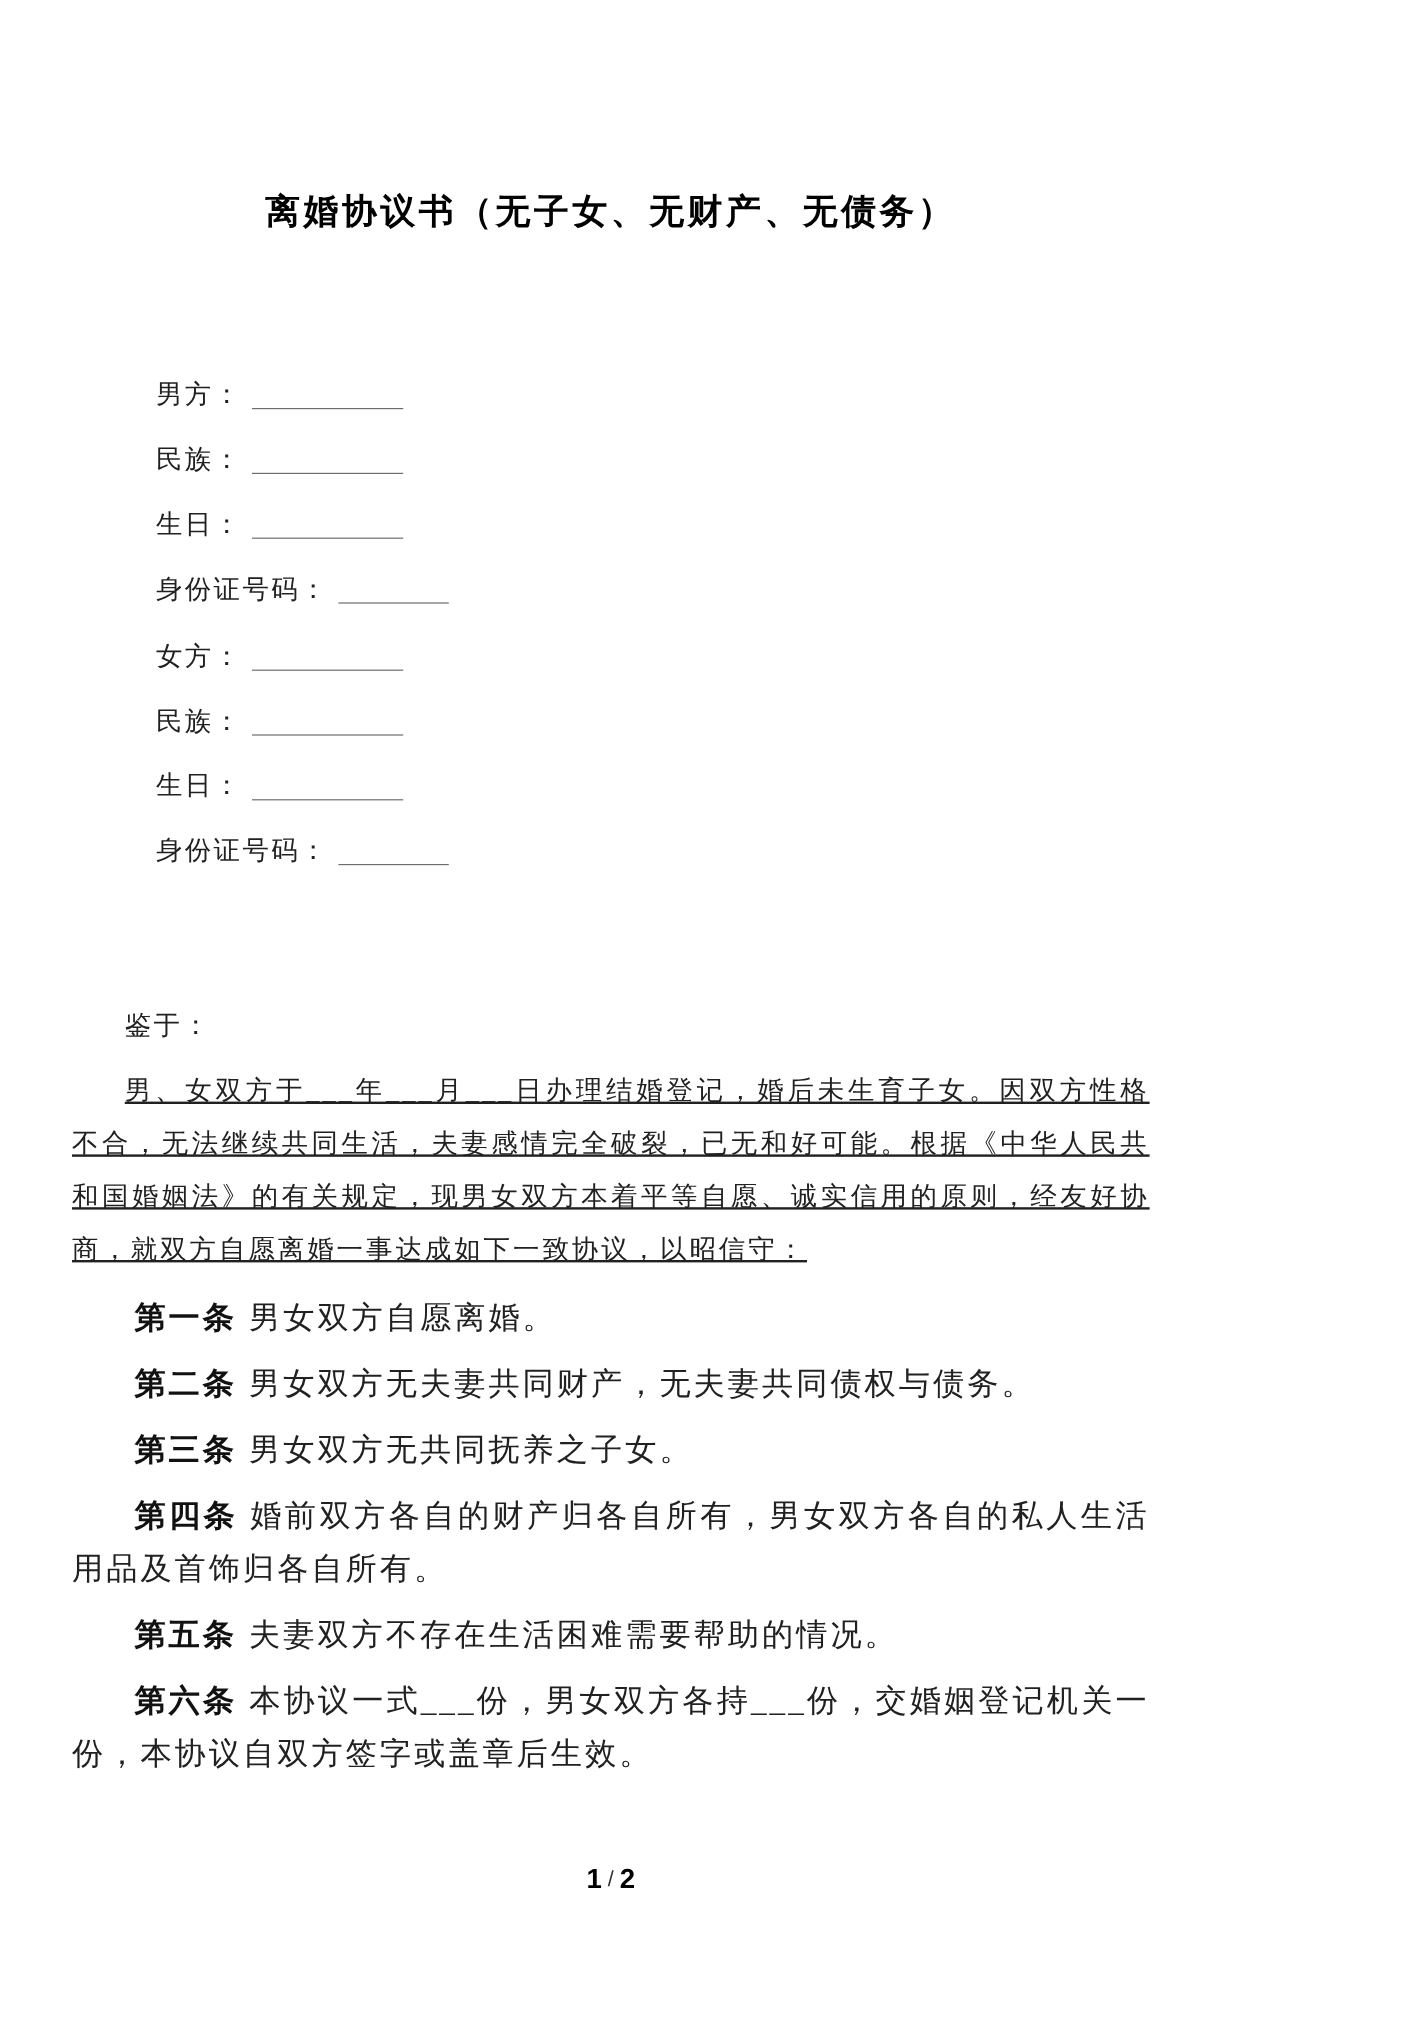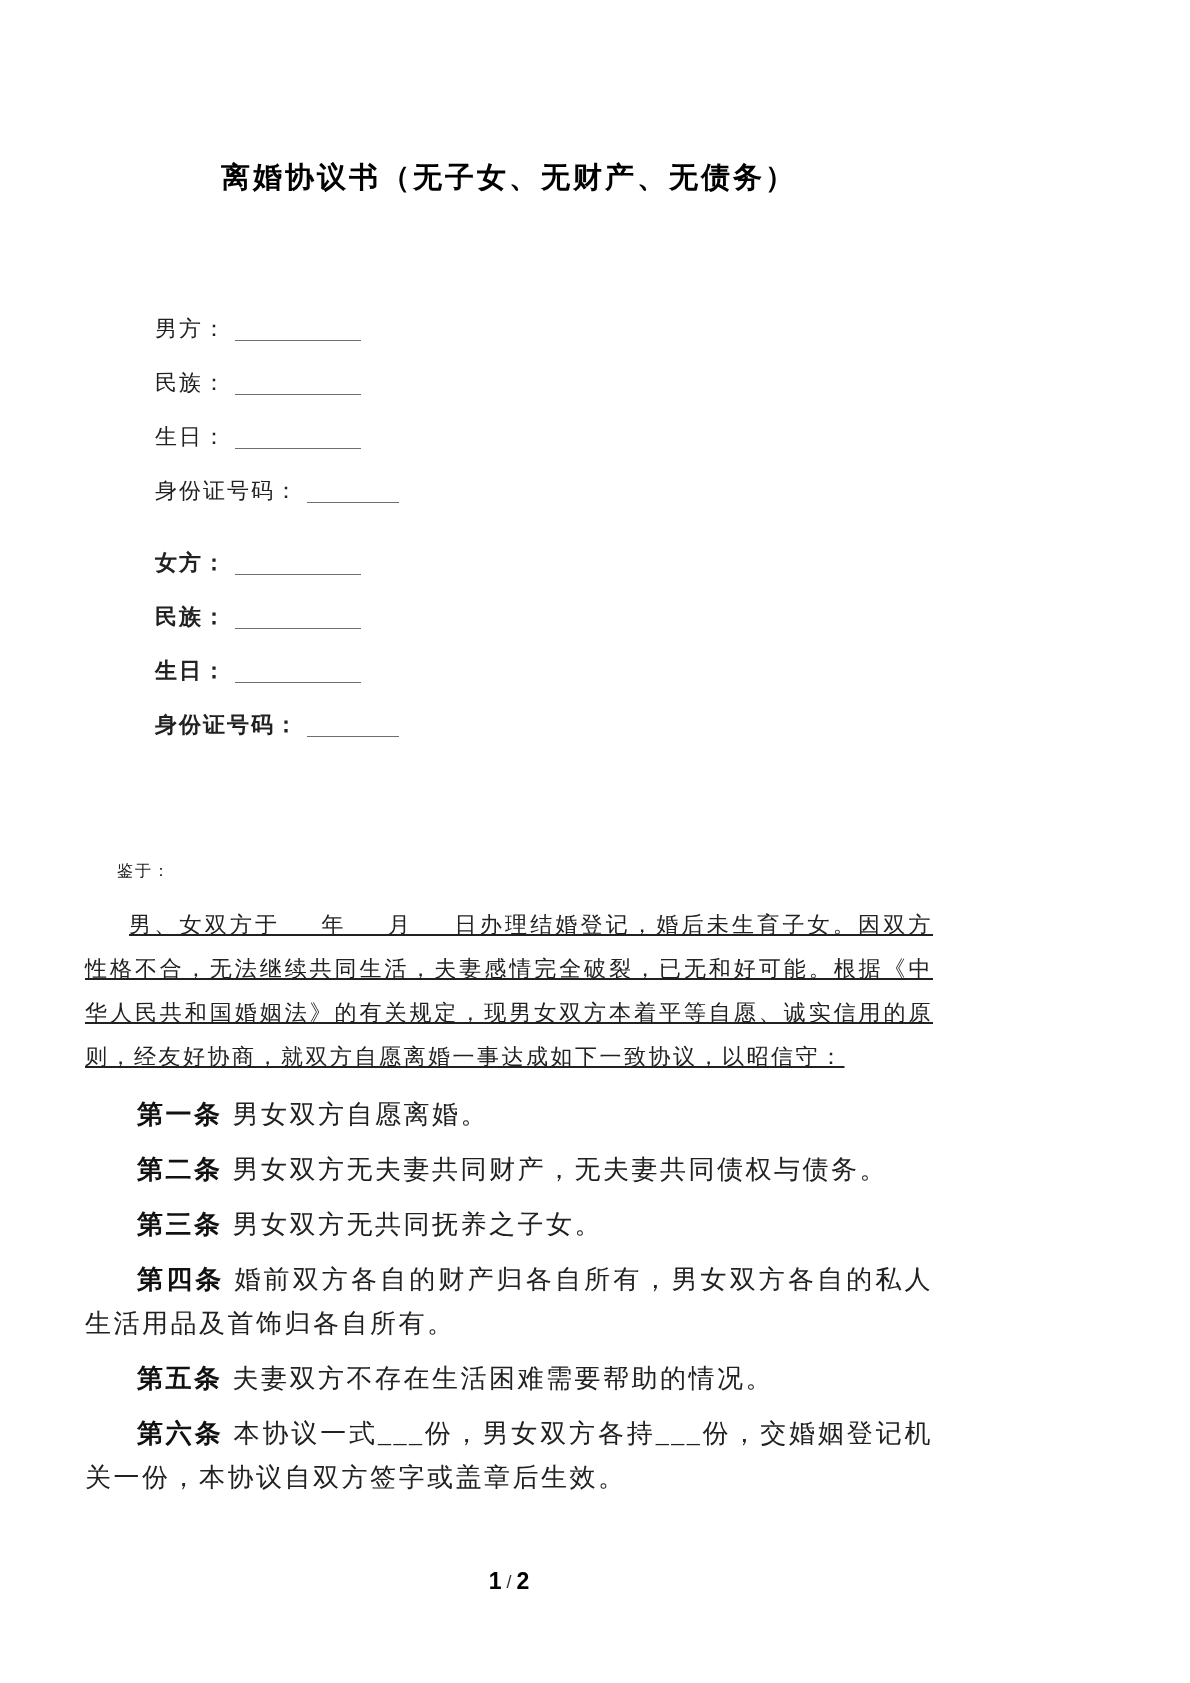--- a/index.html
+++ b/index.html
@@ -11,56 +11,56 @@
   body {
     width: 1190px;
     height: 1683px;
     overflow: hidden;
     font-family: "Liberation Serif", serif;
     color: #212121;
   }
   .doc {
     width: 1018px;
     height: 1683px;
-    padding: 0 85px;
+    padding: 0 60px;
   }
   .title {
     margin: 0;
     padding-top: 158px;
     font-size: 29px;
     line-height: 1.35;
     font-weight: bold;
     text-align: center;
     letter-spacing: 3px;
     color: #000000;
   }
   .party {
     margin-left: 70px;
   }
   .party-male { margin-top: 120px; }
-  .party-female { margin-top: 48px; font-weight: bold; }
+  .party-female { margin-top: 32px; }
   .field {
     margin: 0 0 30px 0;
     font-size: 22px;
     line-height: 24px;
     letter-spacing: 2px;
     white-space: nowrap;
   }
   .blank {
     display: inline-block;
     height: 4px;
     border-bottom: 1px solid #6e6e6e;
     vertical-align: -5px;
     margin-left: 8px;
   }
   .w-lg { width: 126px; }
   .w-sm { width: 92px; }
   .whereas {
     margin: 112px 0 0 0;
-    font-size: 16px;
+    font-size: 22px;
     line-height: 44px;
     letter-spacing: 2px;
     text-indent: 2em;
   }
   .preamble {
     margin: 10px 0 0 0;
     font-size: 22px;
     line-height: 44px;
     letter-spacing: 2.5px;
     text-align: justify;

